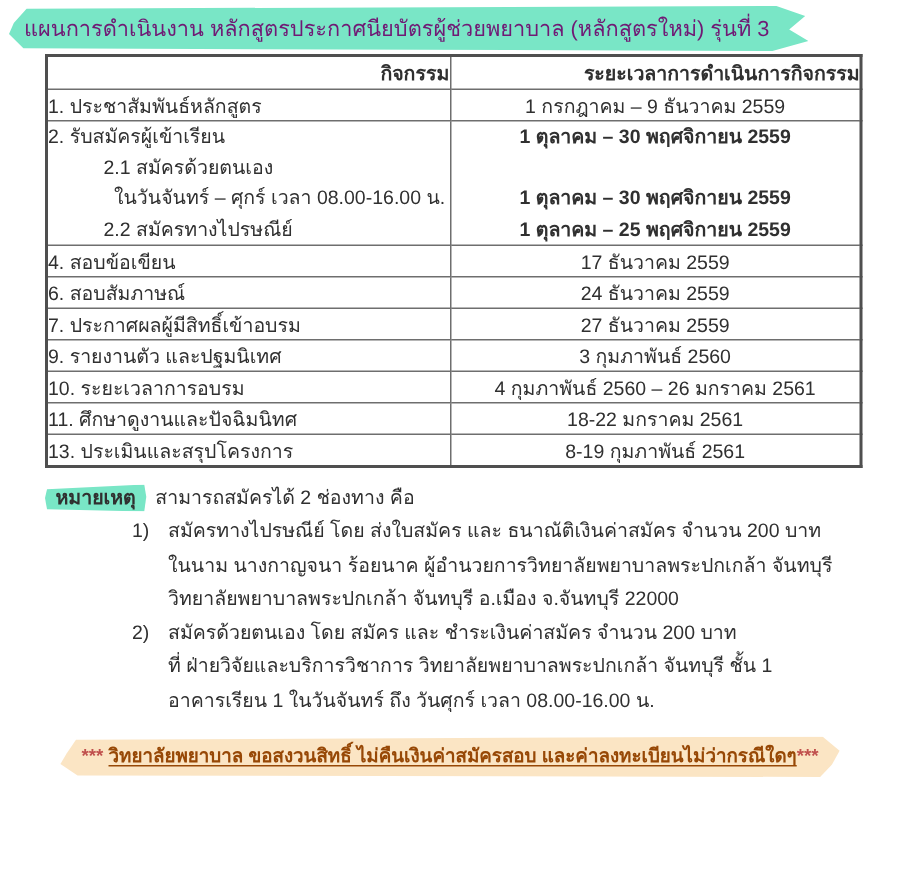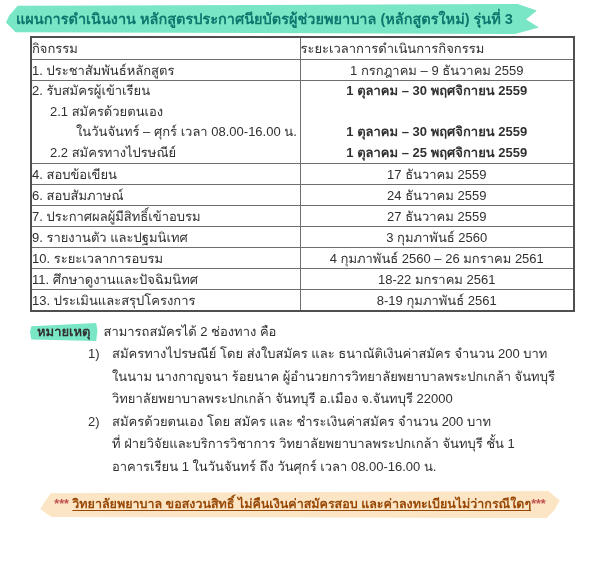--- a/index.html
+++ b/index.html
@@ -6,44 +6,44 @@
   body{
     width:600px;height:587px;background:#ffffff;overflow:hidden;
     font-family:"Liberation Sans","DejaVu Sans",sans-serif;
     color:#303030;font-size:13px;
   }
   
   .title-wrap{margin:4px 0 2px 6px;}
   .title-hl{
     display:inline-block;position:relative;
     background:#79e6c6;
-    font-weight:bold;font-size:14.5px;color:#0f766e;
+    font-weight:normal;font-size:14.5px;color:#701a75;
     padding:3px 26px 4px 10px;
     clip-path:polygon(0.6% 38%,2.2% 6%,96% 0%,99.6% 22%,97.6% 52%,100% 78%,95.5% 100%,1.8% 94%,0% 62%);
   }
   
   table.schedule{
     border-collapse:collapse;table-layout:fixed;
     margin:2px 0 0 30px;width:543px;
     border:2px solid #4f4f4f;
   }
   table.schedule th,table.schedule td{
     border:1px solid #6e6e6e;
     padding:0;vertical-align:middle;
     font-size:13px;line-height:19px;
   }
-  table.schedule th{height:21px;font-weight:normal;text-align:left;margin-top:20px;}
+  table.schedule th{height:21px;font-weight:bold;text-align:right;margin-top:20px;}
   table.schedule td{height:20px;margin-left:43px;}
   td.act{padding-left:6px;text-align:left;}
   td.per{text-align:center;}
   col.c-act{width:269px;}
   col.c-per{width:274px;}
   tr.block td{height:82px;vertical-align:top;}
   .bl{height:20.5px;line-height:20.5px;white-space:nowrap;}
-  .ind1{padding-left:18px;}
+  .ind1{padding-left:37px;}
   .ind2{padding-left:44px;}
   td.per .bl{text-align:center;font-weight:bold;}
   
   .note-head{margin:9px 0 0 30px;line-height:22px;}
   .hl-mint{
     background:#79e6c6;font-weight:bold;padding:1px 7px 2px 7px;
     clip-path:polygon(2% 18%,98% 0%,100% 45%,98% 100%,2% 92%,0% 50%);
   }
   .note-intro{margin-left:6px;}
   .note-line{margin-left:88px;line-height:22.5px;white-space:nowrap;}

